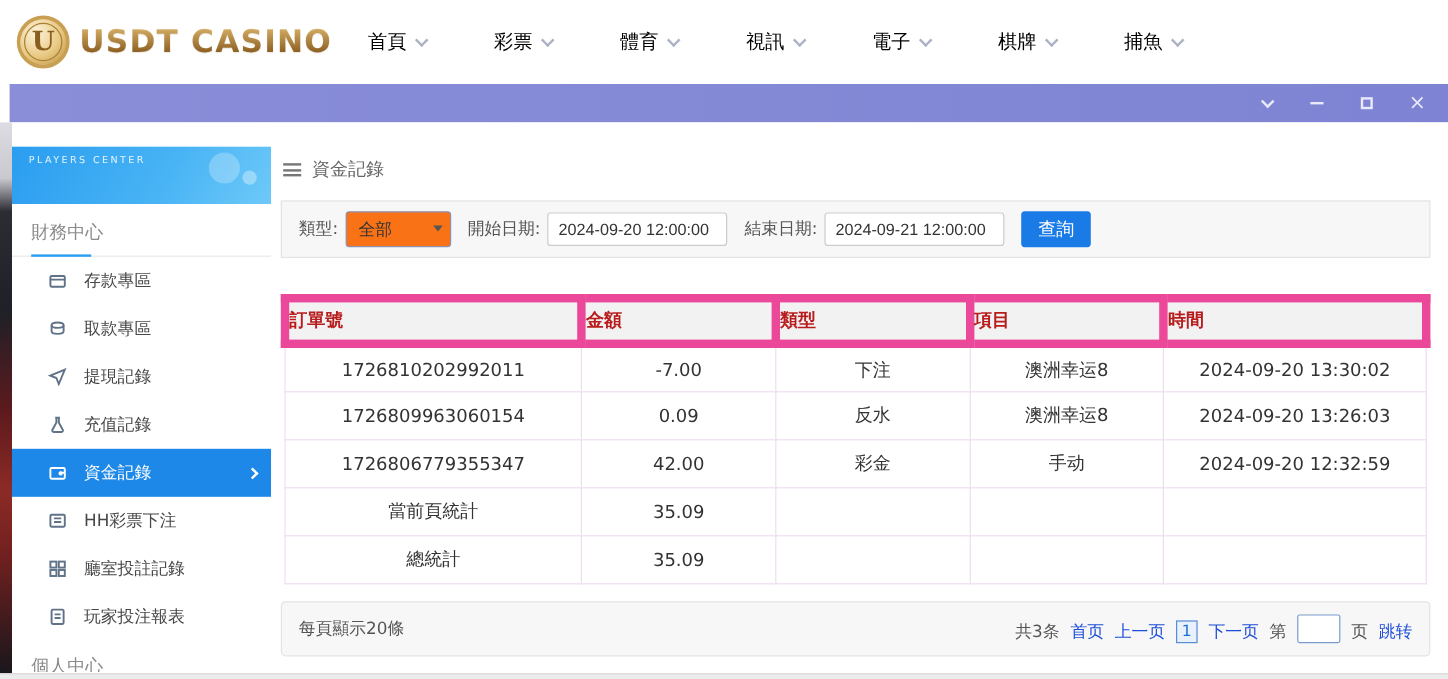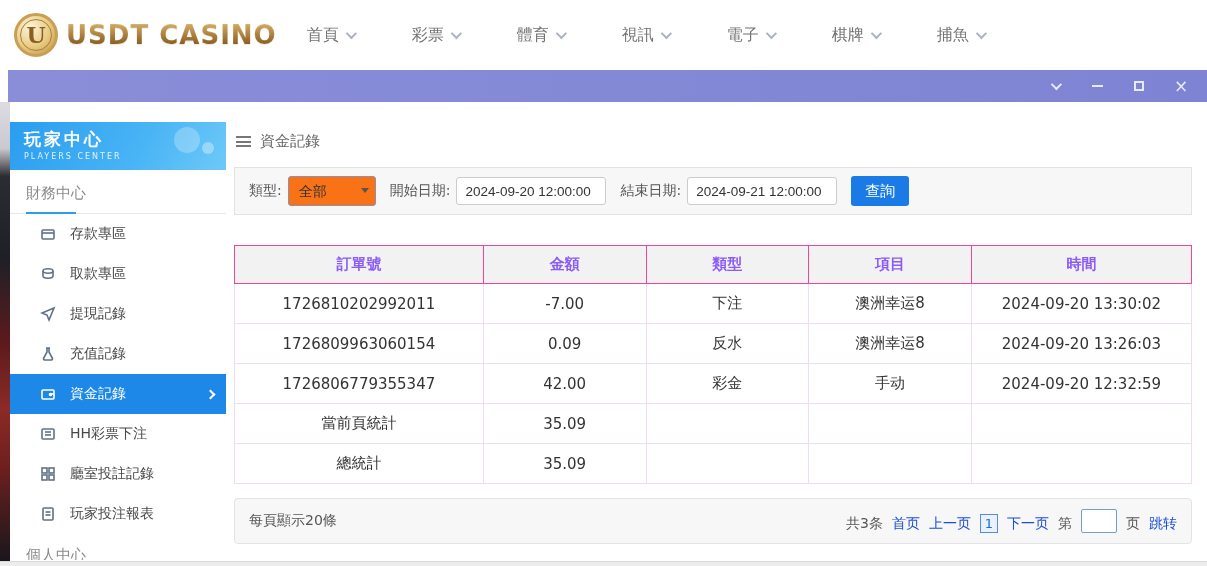--- a/index.html
+++ b/index.html
@@ -12,21 +12,21 @@
   .logo-emblem { width:44px; height:44px; border-radius:50%;
     border:3px solid #c9a053; background:radial-gradient(circle at 35% 30%, #fdf3da, #e8c982 55%, #b98c3c);
     display:flex; align-items:center; justify-content:center; position:relative; }
   .logo-emblem::after { content:""; position:absolute; inset:3px; border-radius:50%; border:1px solid #a87f35; }
   .logo-u { font-size:22px; font-weight:bold; color:#8a5f1e; font-family:"DejaVu Serif","Liberation Serif",serif; }
   .logo-text { font-size:26px; font-weight:800; letter-spacing:1px; color:#a8772f;
     background:linear-gradient(180deg,#d8b26a 20%,#8a5a1f 85%); -webkit-background-clip:text; background-clip:text;
     -webkit-text-fill-color:transparent; text-shadow:0 1px 1px rgba(120,80,20,.15); }
   .main-nav { display:flex; align-items:center; gap:58px; margin-left:30px; }
   .nav-item { display:flex; align-items:center; gap:7px; cursor:pointer; }
-  .nav-item .lbl { font-size:16px; color:#737373; }
+  .nav-item .lbl { font-size:16px; color:#000000; }
   .chev { width:8px; height:8px; border-right:2px solid #aab2c4; border-bottom:2px solid #aab2c4;
     transform:rotate(45deg) translateY(-2px); display:inline-block; }
 
   
   .win-bar { height:32px; margin-left:8px; background:linear-gradient(90deg,#8a8ed9,#7e84d3);
     display:flex; align-items:center; justify-content:flex-end; gap:26px; padding-right:18px; }
   .win-btn { color:#fff; cursor:pointer; display:flex; align-items:center; justify-content:center; width:16px; height:16px; }
   .wchev { width:8px; height:8px; border-right:2px solid #e8e9fa; border-bottom:2px solid #e8e9fa; transform:rotate(45deg) translateY(-2px); }
   .wmin { width:11px; height:2px; background:#e8e9fa; }
   .wmax { width:10px; height:10px; border:2px solid #e8e9fa; }
@@ -74,22 +74,22 @@
   .type-select { width:88px; height:30px; border:1px solid #8f8fb0; border-radius:3px; background:#f97316;
     font-size:14px; color:#333; padding:0 22px 0 10px; appearance:none; -webkit-appearance:none; }
   .sel-arrow { position:absolute; right:7px; top:12px; width:0; height:0;
     border-left:4px solid transparent; border-right:4px solid transparent; border-top:5px solid #555; pointer-events:none; }
   .date-input { width:150px; height:28px; border:1px solid #ccc; border-radius:3px; background:#fff;
     font-size:13.5px; color:#333; padding:13px 8px; margin-right:14px; }
   .search-btn { background:#1a7be6; color:#fff; border:none; border-radius:3px; height:30px;
     padding:0 14px; font-size:15px; cursor:pointer; }
 
   .data-table { margin-top:30px; width:100%; border-collapse:collapse; border:1px solid #eedcef; table-layout:fixed; }
-  .data-table th { background:#f2f2f3; height:38px; font-size:15px; font-weight:bold; color:#8b5cf6;
-    border:1px solid #ec4899; text-align:center; }
+  .data-table th { background:#f2f2f3; height:38px; font-size:15px; font-weight:bold; color:#b91c1c;
+    border:7px solid #ec4899; text-align:left; }
   .data-table td { height:40px; font-size:15px; color:#333; border:1px solid #eedcef; text-align:center; }
   .col-order{width:26%;} .col-amt{width:17%;} .col-type{width:17%;} .col-item{width:17%;} .col-time{width:23%;}
 
   .page-bar { margin-top:14px; height:46px; background:#f7f7f8; border:1px solid #e3e3e7; border-radius:4px;
     display:flex; align-items:center; justify-content:space-between; padding:0 14px; font-size:14px; color:#555; }
   .page-right { display:flex; align-items:flex-end; gap:9px; }
   .pg-total { color:#555; }
   .pg-link { color:#1d4ed8; cursor:pointer; }
   .pg-current { min-width:18px; height:19px; border:1px solid #5a8bd8; background:#e8f1fc; color:#1a6edb;
     display:flex; align-items:center; justify-content:center; font-size:13px; padding:0 3px; }
@@ -152,21 +152,20 @@
     </span>
 </div>
 
 <div class="content">
   <div class="left-strip"></div>
 
   <div class="sidebar">
     <div class="sb-header">
       <div class="sb-dec1"></div>
       <div class="sb-dec2"></div>
-      <div class="sb-title">玩家中心</div>
       <div class="sb-sub">PLAYERS CENTER</div>
     </div>
     <div class="sb-section">財務中心</div>
     <ul class="sb-menu">
         <li class="sb-item">
           <svg viewBox="0 0 16 16">
             <rect x="2" y="4" width="12" height="9" rx="1"></rect>
             <line x1="2" y1="7" x2="14" y2="7"></line>
           </svg>
           <span>存款專區</span>

